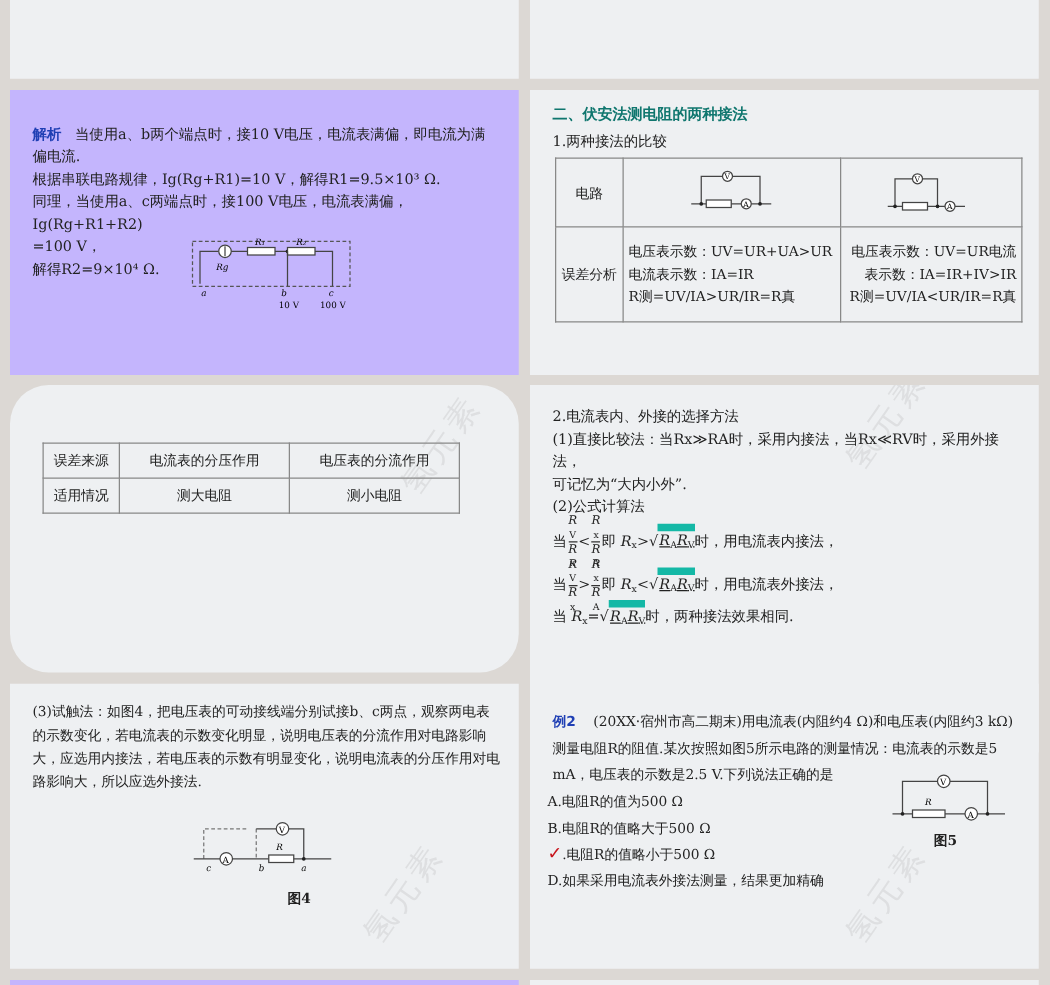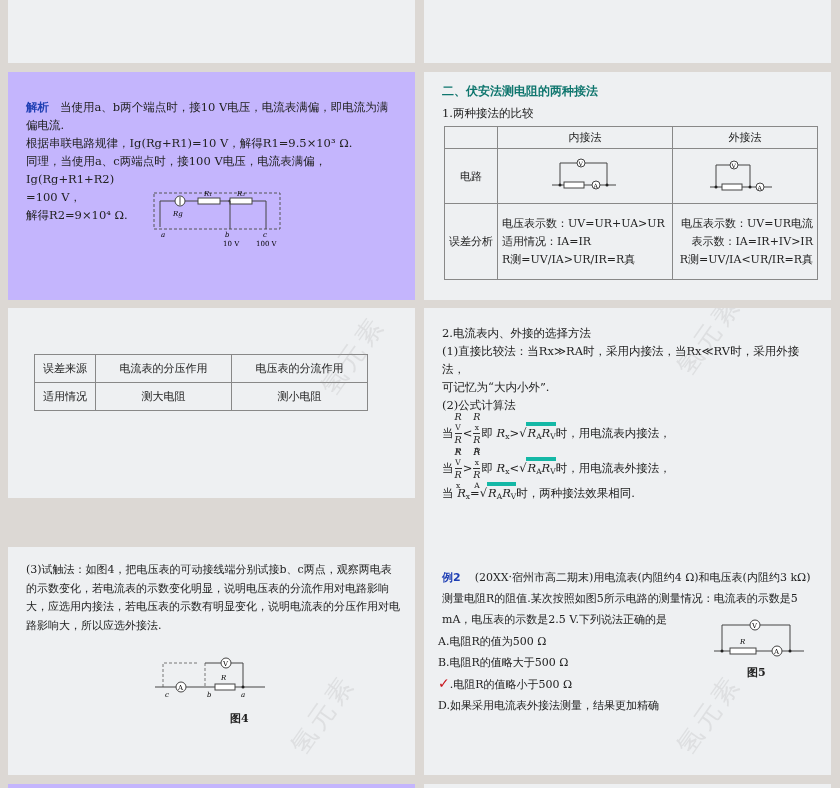--- a/index.html
+++ b/index.html
@@ -12,21 +12,21 @@
   .txt { position:absolute; font-size:11.5px; line-height:18px; }
   i { font-style:italic; }
   .bold-blue { color:#1f3fb4; font-weight:bold; font-family:"DejaVu Sans",sans-serif; }
   .red-title { color:#0f766e; font-weight:bold; font-family:"DejaVu Sans",sans-serif; font-size:12px; }
   table.cmp { position:absolute; border-collapse:collapse; font-size:11px; }
   table.cmp td { border:1px solid #888; text-align:center; padding:0 4px; }
   .frac { display:inline-block; vertical-align:middle; text-align:center; font-size:9.5px; line-height:11px; margin:0 1px; }
   .frac span { display:block; }
   .frac .num { border-bottom:1px solid #333; }
   .sub { font-size:7.5px; vertical-align:-2px; }
-  .sqrt { border-top:4px solid #14b8a6; padding-left:1px; }
+  .sqrt { border-top:6px solid #14b8a6; padding-left:1px;text-decoration:underline; }
   .check { color:#c8161d; font-weight:bold; font-size:14px; font-family:"DejaVu Sans",sans-serif; }
   .fig-label { position:absolute; font-size:11px; font-weight:bold;text-align:right; }
   .watermark { position:absolute; color:rgba(150,150,150,0.18); font-size:26px; transform:rotate(-55deg); font-family:"DejaVu Sans",sans-serif; letter-spacing:4px; pointer-events:none; }
 </style>
 </head>
 <body>
 
 <div class="panel l" style="top:0;height:63px;"></div>
 <div class="panel r" style="top:0;height:63px;"></div>
 
@@ -61,25 +61,20 @@
     <text x="75" y="59" font-size="7">10 V</text>
     <text x="108" y="59" font-size="7">100 V</text>
   </svg>
 </div>
 
 <div class="panel r" style="top:72px;height:228px;">
   <div class="txt red-title" style="left:18px;top:10px;">二、伏安法测电阻的两种接法</div>
   <div class="txt" style="left:18px;top:32px;">1.两种接法的比较</div>
   <table class="cmp" style="left:20px;top:54px;width:374px;">
     <tbody>
-        <tr style="height:22px;">
-      <td style="width:44px;"></td>
-      <td>内接法</td>
-      <td>外接法</td>
-    </tr>
     <tr style="height:55px;">
       <td>电路</td>
       <td>
         <svg width="70" height="40">
           <polyline points="10,30 10,8 27,8" fill="none" stroke="#444"></polyline>
           <circle cx="31" cy="8" r="4" fill="#fff" stroke="#444"></circle>
               <text x="28.5" y="10.5" font-size="6">V</text>
           <polyline points="35,8 57,8 57,30" fill="none" stroke="#444"></polyline>
           <line x1="2" y1="30" x2="14" y2="30" stroke="#444"></line>
           <rect x="14" y="27" width="20" height="6" fill="#fff" stroke="#444"></rect>
@@ -105,34 +100,34 @@
           <line x1="54" y1="32" x2="62" y2="32" stroke="#444"></line>
           <circle cx="6" cy="32" r="1.5" fill="#222"></circle>
               <circle cx="40" cy="32" r="1.5" fill="#222"></circle>
         </svg>
       </td>
     </tr>
     <tr style="height:76px;">
       <td>误差分析</td>
       <td style="text-align:left;line-height:18px;">
         <div>电压表示数：UV=UR+UA&gt;UR</div>
-        <div>适用情况：IA=IR</div>
+        <div>电流表示数：IA=IR</div>
         <div>R测=UV/IA&gt;UR/IR=R真</div>
       </td>
       <td style="text-align:right;line-height:18px;">
         <div>电压表示数：UV=UR电流</div>
         <div>表示数：IA=IR+IV&gt;IR</div>
         <div>R测=UV/IA&lt;UR/IR=R真</div>
       </td>
     </tr>
   </tbody>
     </table>
 </div>
 
-<div class="panel l" style="top:308px;height:190px;">
+<div class="panel l" style="top:308px;height:230px;border-radius:31px;">
   <table class="cmp" style="left:26px;top:46px;width:334px;">
     <tbody>
         <tr style="height:28px;">
       <td style="width:52px;">误差来源</td>
       <td>电流表的分压作用</td>
       <td>电压表的分流作用</td>
     </tr>
     <tr style="height:28px;">
       <td>适用情况</td>
       <td>测大电阻</td>

